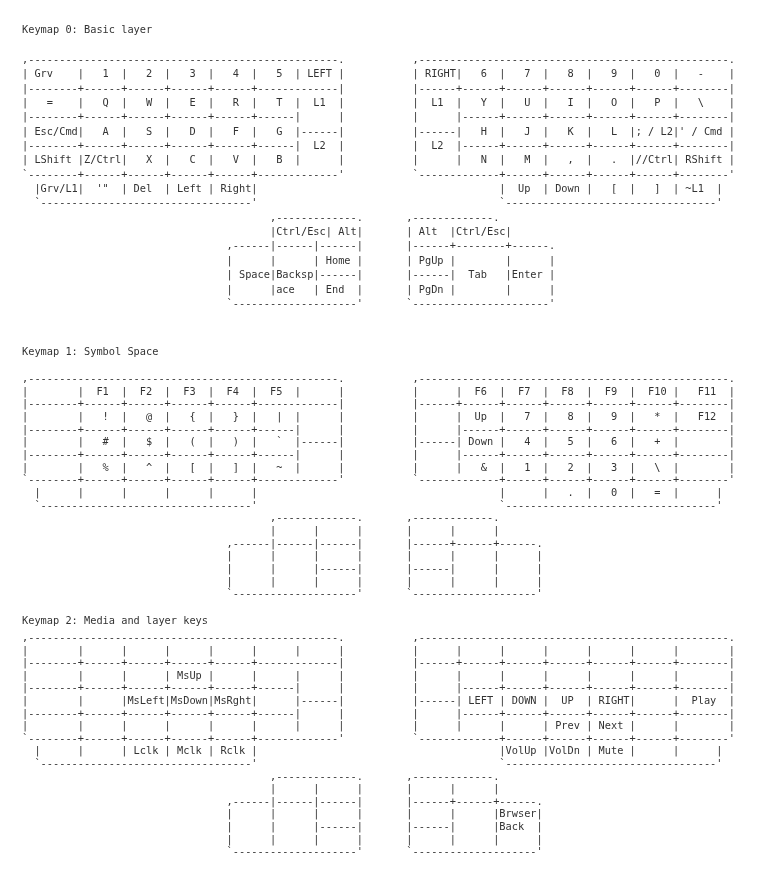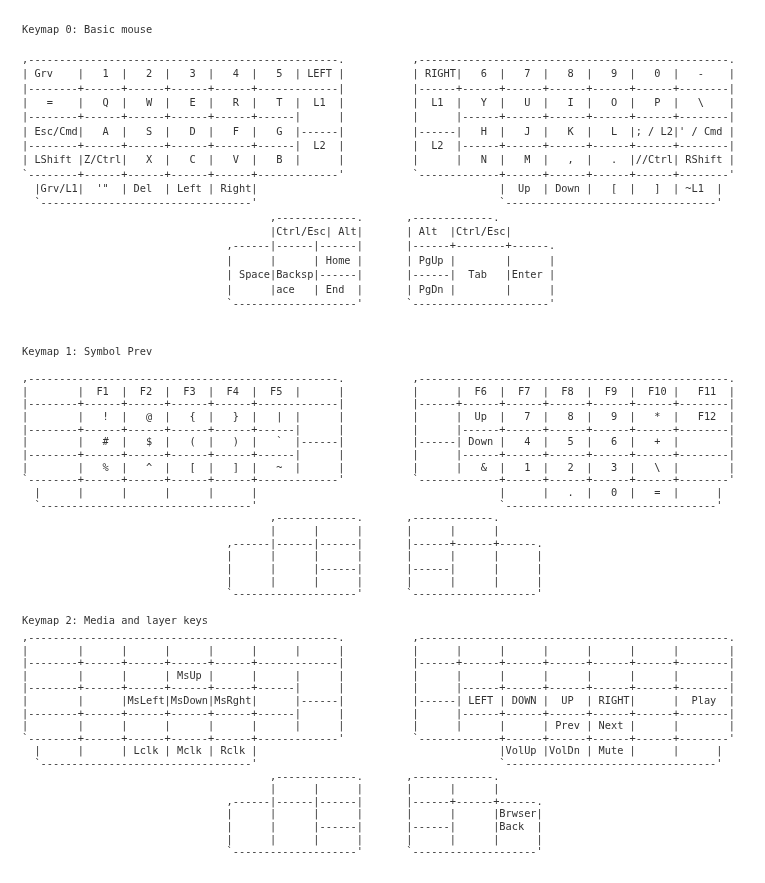--- a/index.html
+++ b/index.html
@@ -29,21 +29,21 @@
   #art1   { top: 372px; line-height: 12.65px; }
   #title2 { top: 614px; }
   #art2   { top: 631px; line-height: 12.6px; }
 </style>
 </head>
 <body>
 
 <div>
 
   <section>
-    <pre id="title0" class="keymap-title">Keymap 0: Basic mouse</pre>
+    <pre id="title0" class="keymap-title">Keymap 0: Basic layer</pre>
     <pre id="art0" class="keymap-art">,--------------------------------------------------.           ,--------------------------------------------------.
 | Grv    |   1  |   2  |   3  |   4  |   5  | LEFT |           | RIGHT|   6  |   7  |   8  |   9  |   0  |   -    |
 |--------+------+------+------+------+-------------|           |------+------+------+------+------+------+--------|
 |   =    |   Q  |   W  |   E  |   R  |   T  |  L1  |           |  L1  |   Y  |   U  |   I  |   O  |   P  |   \    |
 |--------+------+------+------+------+------|      |           |      |------+------+------+------+------+--------|
 | Esc/Cmd|   A  |   S  |   D  |   F  |   G  |------|           |------|   H  |   J  |   K  |   L  |; / L2|' / Cmd |
 |--------+------+------+------+------+------|  L2  |           |  L2  |------+------+------+------+------+--------|
 | LShift |Z/Ctrl|   X  |   C  |   V  |   B  |      |           |      |   N  |   M  |   ,  |   .  |//Ctrl| RShift |
 `--------+------+------+------+------+-------------'           `-------------+------+------+------+------+--------'
   |Grv/L1|  '"  | Del  | Left | Right|                                       |  Up  | Down |   [  |   ]  | ~L1  |
@@ -51,21 +51,21 @@
                                         ,-------------.       ,-------------.
                                         |Ctrl/Esc| Alt|       | Alt  |Ctrl/Esc|
                                  ,------|------|------|       |------+--------+------.
                                  |      |      | Home |       | PgUp |        |      |
                                  | Space|Backsp|------|       |------|  Tab   |Enter |
                                  |      |ace   | End  |       | PgDn |        |      |
                                  `--------------------'       `----------------------'</pre>
   </section>
 
   <section>
-    <pre id="title1" class="keymap-title">Keymap 1: Symbol Prev</pre>
+    <pre id="title1" class="keymap-title">Keymap 1: Symbol Space</pre>
     <pre id="art1" class="keymap-art">,--------------------------------------------------.           ,--------------------------------------------------.
 |        |  F1  |  F2  |  F3  |  F4  |  F5  |      |           |      |  F6  |  F7  |  F8  |  F9  |  F10 |   F11  |
 |--------+------+------+------+------+-------------|           |------+------+------+------+------+------+--------|
 |        |   !  |   @  |   {  |   }  |   |  |      |           |      |  Up  |   7  |   8  |   9  |   *  |   F12  |
 |--------+------+------+------+------+------|      |           |      |------+------+------+------+------+--------|
 |        |   #  |   $  |   (  |   )  |   `  |------|           |------| Down |   4  |   5  |   6  |   +  |        |
 |--------+------+------+------+------+------|      |           |      |------+------+------+------+------+--------|
 |        |   %  |   ^  |   [  |   ]  |   ~  |      |           |      |   &amp;  |   1  |   2  |   3  |   \  |        |
 `--------+------+------+------+------+-------------'           `-------------+------+------+------+------+--------'
   |      |      |      |      |      |                                       |      |   .  |   0  |   =  |      |

